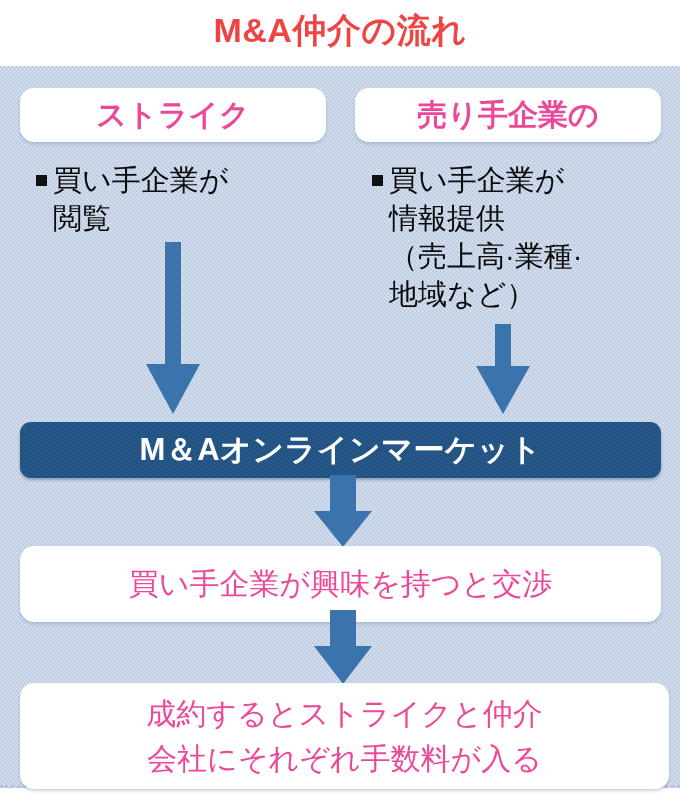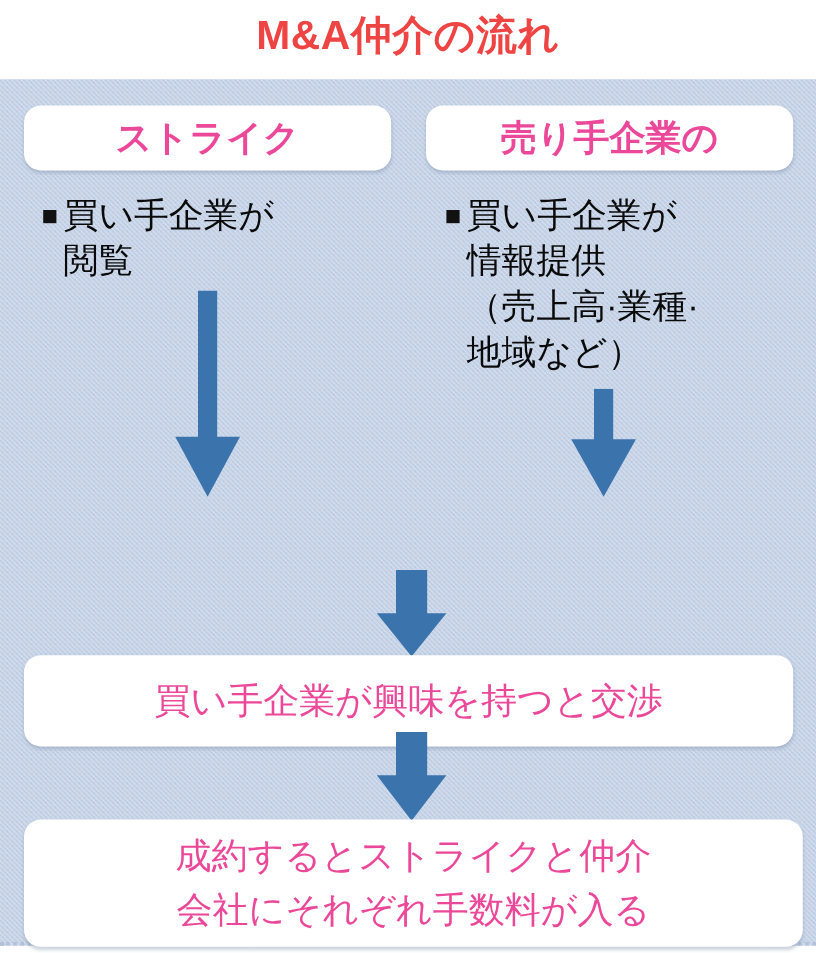--- a/index.html
+++ b/index.html
@@ -164,20 +164,23 @@
     </div>
 
     <svg class="arrow" style="left:140px; top:176px;" width="66" height="176" viewBox="0 0 66 176">
       <polygon points="25,0 41,0 41,122 60,122 33,172 6,122 25,122" fill="#3b74ad"></polygon>
     </svg>
 
     <svg class="arrow" style="left:470px; top:258px;" width="66" height="94" viewBox="0 0 66 94">
       <polygon points="25,0 41,0 41,42 60,42 33,90 6,42 25,42" fill="#3b74ad"></polygon>
     </svg>
 
+    <div id="bar-market">
+      <span>M＆Aオンラインマーケット</span>
+    </div>
 
     <svg class="arrow" style="left:310px; top:409px;" width="66" height="74" viewBox="0 0 66 74">
       <polygon points="20,0 46,0 46,36 62,36 33,72 4,36 20,36" fill="#3b74ad"></polygon>
     </svg>
 
     <div class="wbox" id="box-negotiate">
       <span>買い手企業が興味を持つと交渉</span>
     </div>
 
     <svg class="arrow" style="left:310px; top:544px;" width="66" height="76" viewBox="0 0 66 76">

